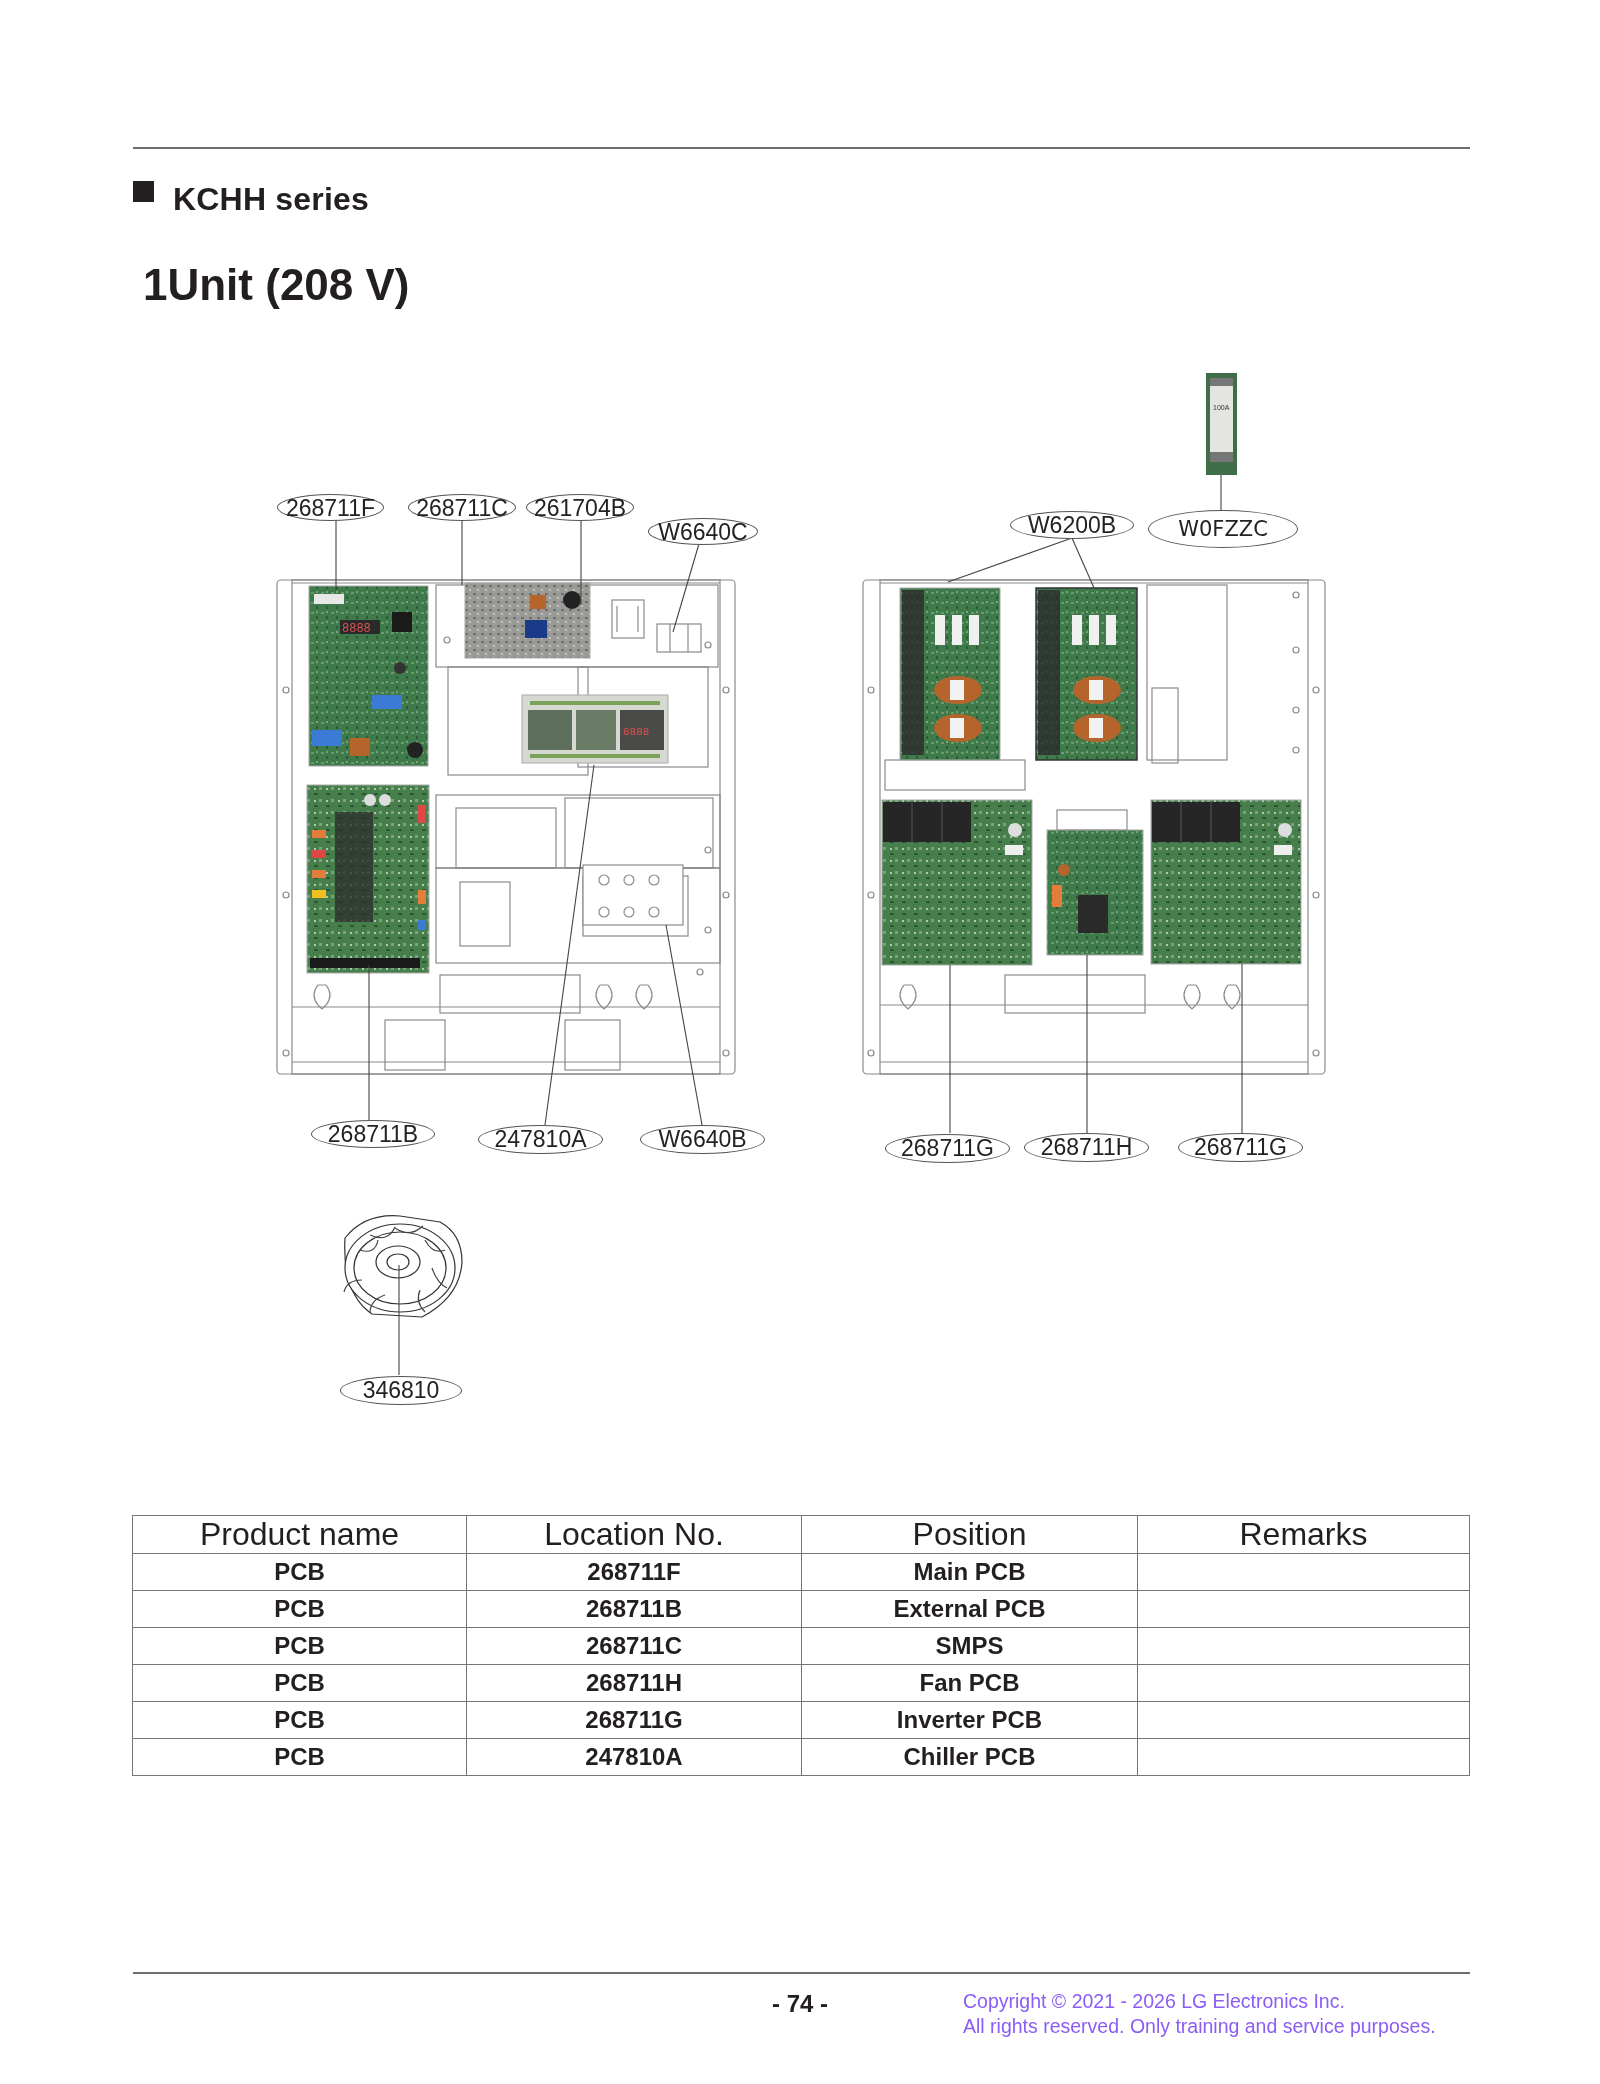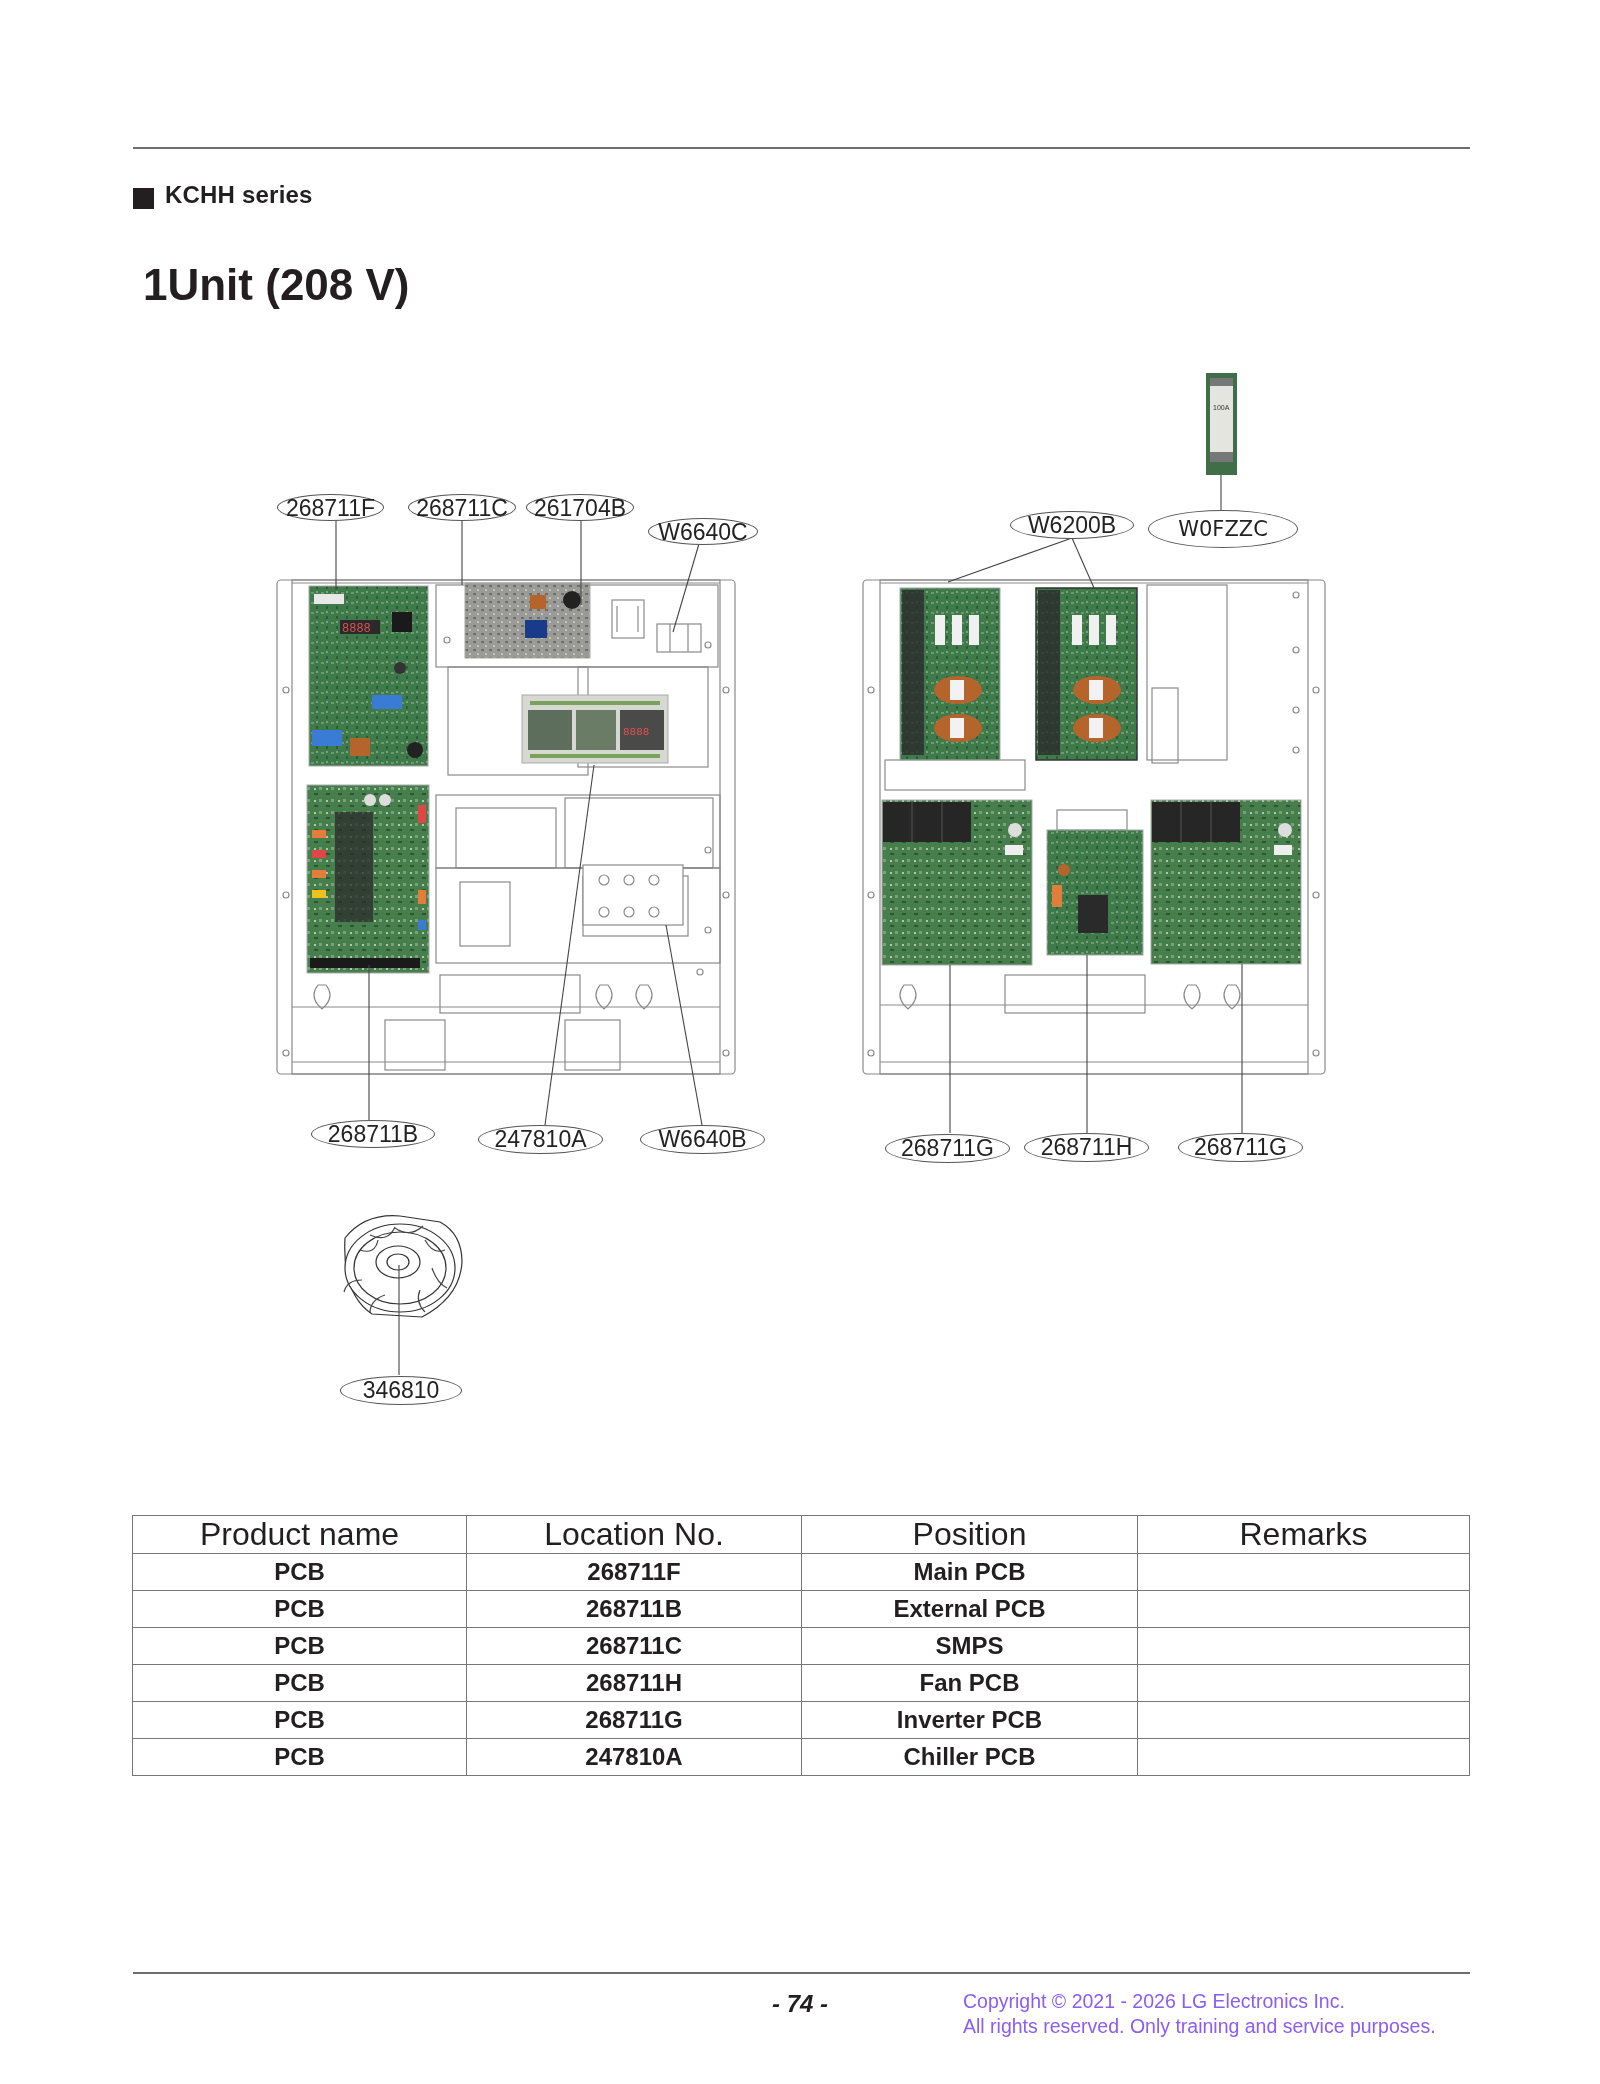--- a/index.html
+++ b/index.html
@@ -1,30 +1,30 @@
 <!DOCTYPE html>
 <html><head>
 <meta charset="utf-8">
 <style>
   html, body { margin:0; padding:0; background:#ffffff; }
   body { width:1600px; height:2084px; position:relative; overflow:hidden; font-family:"Liberation Sans", sans-serif; color:#231f20; }
   .hr { position:absolute; height:2px; background:#6d6d6d; }
-  .section-title { position:absolute; left:133px; top:181px; font-size:24px; font-weight:bold; letter-spacing:0.2px; display:flex; align-items:flex-end; }
+  .section-title { position:absolute; left:133px; top:181px; font-size:32px; font-weight:bold; letter-spacing:0.2px; display:flex; align-items:flex-start;gap:8px; }
   .section-title .sq { display:inline-block; width:21px; height:21px; background:#231f20; margin-right:11px; }
   .sub-title { position:absolute; left:143px; top:260px; font-size:44px; font-weight:bold; }
   .figure { position:absolute; left:0; top:0; width:1600px; height:1450px; }
   .figure svg { position:absolute; left:0; top:0; }
   .callout { position:absolute; border:1.3px solid #555; border-radius:50%; background:#fff; font-size:23px; text-align:center; line-height:26px; color:#222; box-sizing:border-box; }
   table.parts { position:absolute; left:132px; top:1515px; width:1338px; border-collapse:collapse; font-size:24px; }
   table.parts th, table.parts td { border:1.4px solid #777; height:36px; text-align:center; padding:0;font-weight:bold; }
   table.parts th { font-weight:normal; font-size:32px; }
   table.parts th:nth-child(1), table.parts td:nth-child(1) { width:333px; }
   table.parts th:nth-child(2), table.parts td:nth-child(2) { width:334px; }
   table.parts th:nth-child(3), table.parts td:nth-child(3) { width:335px; }
-  .page-no { position:absolute; left:772px; top:1990px; font-size:24px; font-weight:bold; font-style:italic; }
+  .page-no { position:absolute; left:772px; top:1990px; font-size:24px; font-weight:bold; }
   .copyright { position:absolute; left:963px; top:1989px; font-size:19.5px; line-height:25px; color:#8b5cf6; }
 </style>
 </head>
 <body>
 
 <div class="hr" style="left:133px; top:147px; width:1337px;"></div>
 
 <div class="section-title">
   <span class="sq"></span>
   <span>KCHH series</span>

